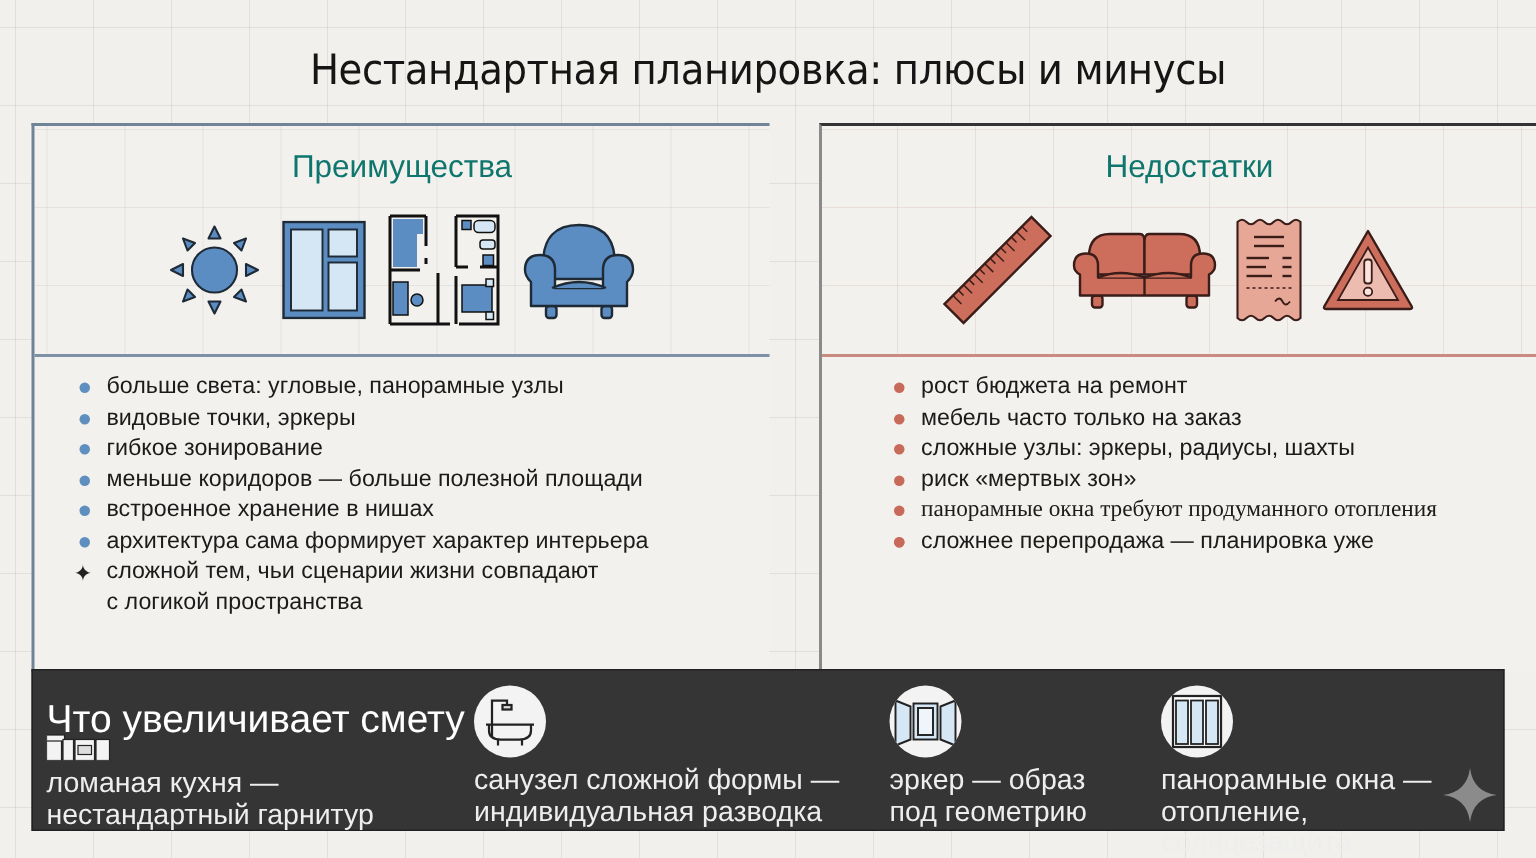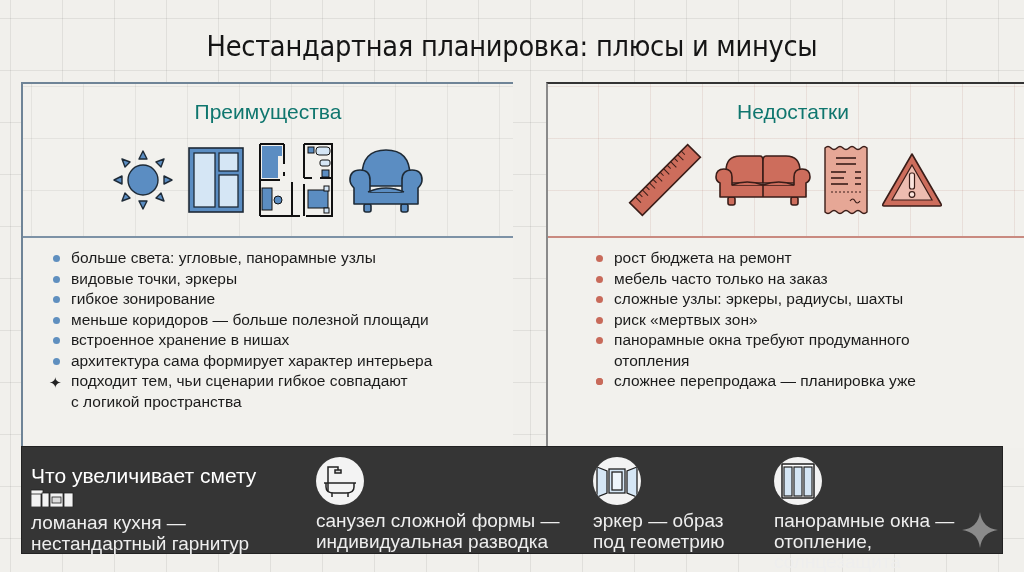--- a/index.html
+++ b/index.html
@@ -51,21 +51,21 @@
   .panel.right .list { left:46px; }
   .list li { position:relative; padding-left:20px; color:#1b1b1b; }
   .list li .bullet { position:absolute; left:2px; top:7px; width:7px; height:7px; border-radius:50%; }
   .panel.left .bullet { background:#5f8fbf; }
   .panel.right .bullet { background:#c86a5a; }
   .list li .star { position:absolute; left:-2px; top:2px; font-size:15px; color:#222; }
   .bottom {
     position:absolute; left:21px; top:446px; width:980px; height:106px;
     background:#353535; border:1px solid #222; color:#f2f2f2;
   }
-  .bottom-title { position:absolute; left:9px; top:17px; font-size:21px; color:#fff; }
+  .bottom-title { position:absolute; left:9px; top:17px; font-size:26px; color:#fff; }
   .item { position:absolute; font-size:19px; line-height:20.5px; color:#eee; }
   .circle { width:48px; height:48px; border-radius:50%; background:#f3f3f3; display:flex; align-items:center; justify-content:center; overflow:hidden; }
   .sparkle { position:absolute; left:962px; top:512px; }
 </style>
 </head>
 <body>
 
 <div class="title">Нестандартная планировка: плюсы и минусы</div>
 
 <div class="panel left">
@@ -122,21 +122,21 @@
   <div class="divider"></div>
   <ul class="list">
     <li><span class="bullet"></span><span>больше света: угловые, панорамные узлы</span></li>
     <li><span class="bullet"></span><span>видовые точки, эркеры</span></li>
     <li><span class="bullet"></span><span>гибкое зонирование</span></li>
     <li><span class="bullet"></span><span>меньше коридоров — больше полезной площади</span></li>
     <li><span class="bullet"></span><span>встроенное хранение в нишах</span></li>
     <li><span class="bullet"></span><span>архитектура сама формирует характер интерьера</span></li>
     <li>
       <span class="star">✦</span>
-      <span>подходит тем, чьи сценарии гибкое совпадают</span><br>
+      <span>сложной тем, чьи сценарии жизни совпадают</span><br>
       <span>с логикой пространства</span>
     </li>
   </ul>
 </div>
 
 <div class="panel right">
   <div class="grid"></div>
   <div class="panel-head">Недостатки</div>
   <div class="icons" style="gap:10px; left:-8px;">
     <svg width="78" height="78" viewBox="0 0 78 78">
@@ -192,21 +192,21 @@
       <rect x="29.5" y="22" width="5" height="16" rx="2" fill="#fbe4dd" stroke="#3a1d18" stroke-width="1.2"></rect>
       <circle cx="32" cy="43.5" r="2.8" fill="#fbe4dd" stroke="#3a1d18" stroke-width="1.2"></circle>
     </svg>
   </div>
   <div class="divider"></div>
   <ul class="list">
     <li><span class="bullet"></span><span>рост бюджета на ремонт</span></li>
     <li><span class="bullet"></span><span>мебель часто только на заказ</span></li>
     <li><span class="bullet"></span><span>сложные узлы: эркеры, радиусы, шахты</span></li>
     <li><span class="bullet"></span><span>риск «мертвых зон»</span></li>
-    <li style="width:370px;"><span class="bullet"></span><span>панорамные окна требуют продуманного отопления</span></li>
+    <li style="width:370px;font-family:Liberation Serif, serif;"><span class="bullet"></span><span>панорамные окна требуют продуманного отопления</span></li>
     <li><span class="bullet"></span></li>
     <li><span class="bullet"></span><span>сложнее перепродажа — планировка уже</span></li>
   </ul>
 </div>
 
 <div class="bottom">
   <div class="bottom-title">Что увеличивает смету</div>
 
   <div class="item" style="left:9px; top:42px;">
     <svg width="44" height="18" viewBox="0 0 44 18" style="display:block;margin-bottom:6px;">

